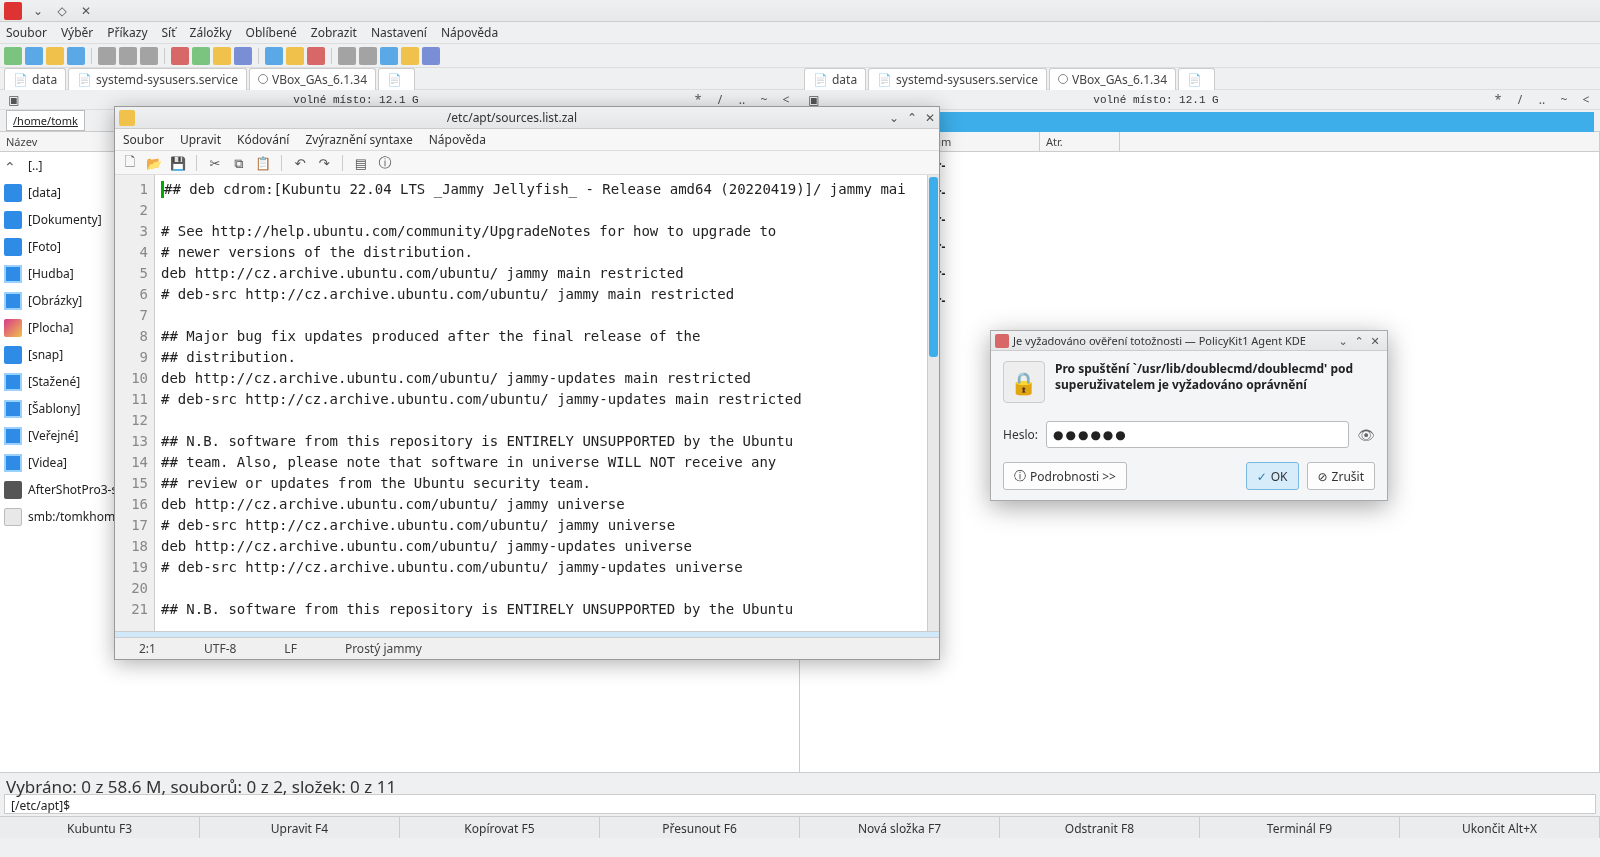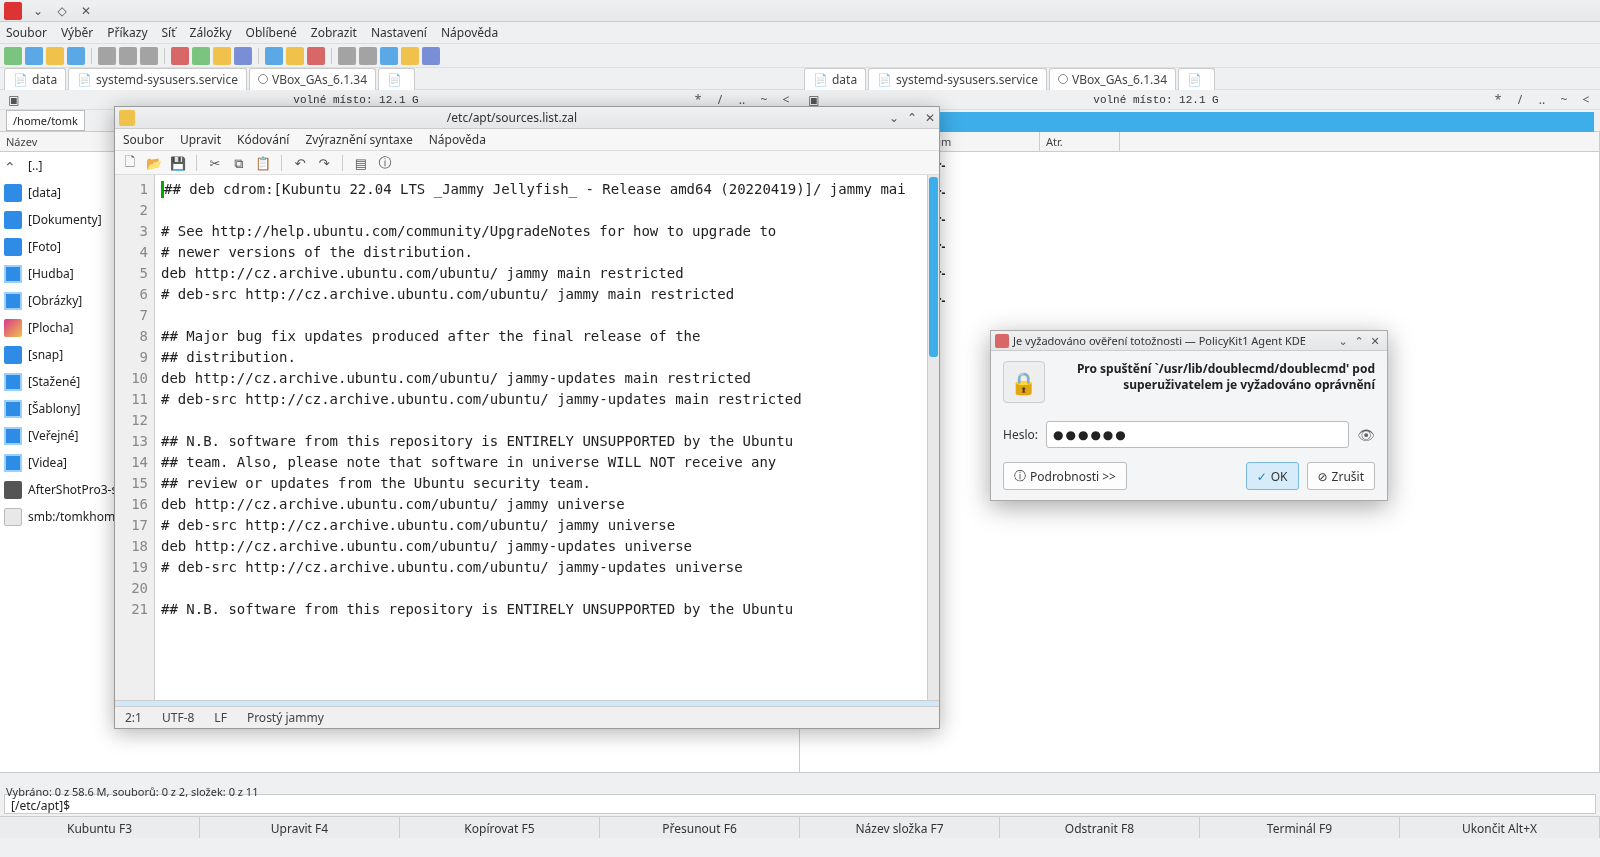--- a/index.html
+++ b/index.html
@@ -25,21 +25,21 @@
 .tab { padding: 2px 8px; border:1px solid #ccc; border-bottom:none; border-radius:3px 3px 0 0; background:#fff; display:flex; align-items:center; gap:4px; font-size:11px; color:#444;}
 .tab .dot{width:10px;height:10px;border:1px solid #888;border-radius:50%;}
 
 .dc-panels { display:flex; height: 20px; border-bottom:1px solid #ddd; }
 .dc-panels .half { flex:1; display:flex; align-items:center; padding:0 6px; gap:6px; }
 .pathbar { flex:1; text-align:center; color:#333; font-size:11px;font-family:Liberation Mono, monospace;}
 .navbtn { width:16px; color:#555; text-align:center; }
 
 .dc-bread { display:flex; height:22px; border-bottom:1px solid #ccc; }
 .dc-bread .half { flex:1; padding:2px 6px; }
-.dc-bread .crumb { background:#fff; border:1px solid #bbb; padding:2px 6px; font-size:11px;}
+.dc-bread .crumb { background:#fff; border:1px solid #bbb; padding:2px 6px; font-size:11px;text-decoration:underline;}
 .dc-bread .half.right .crumb { background:#3daee9; color:#fff; border-color:#3daee9; display:block;}
 
 .dc-body { display:flex; height: 640px; }
 .dc-body .half { flex:1; display:flex; flex-direction:column; border-right:1px solid #ccc; }
 .colhdr { display:flex; background:#f5f5f5; border-bottom:1px solid #ccc; height:20px; }
 .colhdr div { padding:2px 6px; border-right:1px solid #ccc; font-size:11px; color:#444; }
 .filelist { flex:1; background:#fff; overflow:hidden; }
 .frow { display:flex; align-items:center; height:27px; padding:0 4px; gap:6px; }
 .frow .ficon { width:18px; height:18px; border-radius:2px; display:inline-block; }
 .ic-folder{background:#2e8be6;} .ic-folder-hl{background:#2e8be6; box-shadow:inset 0 0 0 2px #9ad1ff;}
@@ -49,57 +49,57 @@
 .ic-txt{background:#e8e8e8;border:1px solid #bbb;}
 .frow .fname{flex:1;font-size:12px;color:#222;}
 
 .rrow { display:flex; align-items:center; height:27px; font-size:12px;}
 .rrow .c-ext{width:50px;text-align:right;padding-right:6px;}
 .rrow .c-size{width:60px;text-align:right;padding-right:8px;font-weight:bold;}
 .rrow .c-date{width:130px;text-align:right;padding-right:8px;font-weight:bold;}
 .rrow .c-attr{width:80px;font-weight:bold;}
 
 .dc-status { display:flex; height:20px; border-top:1px solid #ccc; background:#eef0f1;}
-.dc-status .half{flex:1;padding:11px 6px;font-size:11px;color:#333;}
+.dc-status .half{flex:1;padding:2px 6px;font-size:17px;color:#333;}
 
 .dc-cmd { height:20px; padding:2px 6px; background:#fff; border:1px solid #ccc; margin:2px 4px; font-size:11px;}
 .dc-fkeys { display:flex; height:22px; border-top:1px solid #ccc; background:#eaecee;}
 .dc-fkeys div{flex:1;text-align:center;padding:3px 0;font-size:12px;color:#333;border-right:1px solid #ccc;}
 
 
-.editor { position:absolute; left:114px; top:106px; width:826px; height:623px; background:#f7f7f7; border:1px solid #999; box-shadow:0 4px 20px rgba(0,0,0,0.3); display:flex; flex-direction:column;}
+.editor { position:absolute; left:114px; top:106px; width:826px; height:554px; background:#f7f7f7; border:1px solid #999; box-shadow:0 4px 20px rgba(0,0,0,0.3); display:flex; flex-direction:column;}
 .editor .titlebar{height:22px;display:flex;align-items:center;background:linear-gradient(#eef0f1,#e4e6e8);border-bottom:1px solid #ccc;}
 .editor .titlebar .eicon{width:16px;height:16px;margin:0 4px;background:#f0c24b;border-radius:2px;}
 .editor .titlebar .title{flex:1;text-align:center;font-size:12px;color:#333;}
 .editor .titlebar .wbtn{width:18px;text-align:center;color:#555;font-size:12px;}
 .editor .menubar{height:22px;display:flex;align-items:center;gap:16px;padding:0 8px;border-bottom:1px solid #ddd;}
 .editor .menubar span{color:#333;}
 .editor .toolbar{height:24px;display:flex;align-items:center;gap:6px;padding:0 6px;border-bottom:1px solid #ddd;}
 .editor .toolbar .eb{width:18px;height:18px;display:flex;align-items:center;justify-content:center;color:#555;font-size:13px;}
 .editor .content{flex:1;display:flex;background:#fff;overflow:hidden;}
 .gutter{width:40px;background:#efefef;border-right:1px solid #ccc;text-align:right;padding:4px 6px 4px 0;color:#888;font-family:"DejaVu Sans Mono",monospace;font-size:14px;line-height:21px;}
 .code{flex:1;padding:4px 6px;font-family:"DejaVu Sans Mono",monospace;font-size:14px;line-height:21px;color:#222;white-space:pre;overflow:hidden;}
 .code .cursor{border-left:3px solid #0a0;}
 .editor .scrollbar{width:12px;background:#e8e8e8;border-left:1px solid #ccc;position:relative;}
 .editor .scrollbar .thumb{position:absolute;left:1px;right:1px;top:2px;height:180px;background:#3daee9;border-radius:3px;}
 .editor .statusbar{height:22px;display:flex;align-items:center;border-top:1px solid #ccc;background:#f0f0f0;font-size:11px;color:#444;}
-.editor .statusbar div{padding:0 10px;}
+.editor .statusbar div{padding:0 24px;}
 .editor .progress{height:6px;background:#d0e8f7;border-top:1px solid #ccc;}
 
 
 .pk { position:absolute; left:990px; top:330px; width:398px; background:#f4f5f6; border:1px solid #aaa; box-shadow:0 6px 24px rgba(0,0,0,0.35); }
 .pk .titlebar{height:20px;display:flex;align-items:center;background:linear-gradient(#eef0f1,#e4e6e8);border-bottom:1px solid #ccc;padding:0 4px;}
 .pk .titlebar .picon{width:14px;height:14px;background:#d86868;border-radius:2px;margin-right:4px;}
 .pk .titlebar .title{flex:1;font-size:11px;color:#333;}
 .pk .titlebar .wbtn{width:16px;text-align:center;color:#555;font-size:11px;}
 .pk .body{padding:10px 12px;}
 .pk .hd{display:flex;gap:10px;}
 .pk .lockicon{width:42px;height:42px;background:#eee;border:1px solid #ccc;border-radius:4px;display:flex;align-items:center;justify-content:center;font-size:22px;color:#888;}
 .pk .msg{flex:1;}
-.pk .msg .bold{font-weight:bold;font-size:12px;color:#222;line-height:1.35;text-align:right;}
+.pk .msg .bold{font-weight:bold;font-size:12px;color:#222;line-height:1.35;}
 .pk .explain{margin-top:10px;font-size:11px;color:#444;line-height:1.4;padding-left:52px;}
 .pk .pwrow{display:flex;align-items:center;gap:8px;margin:18px 0 10px 0;}
 .pk .pwrow label{font-size:12px;color:#333;}
 .pk .pwrow .pw{flex:1;border:1px solid #bbb;border-radius:3px;padding:4px 6px;font-size:12px;letter-spacing:2px;background:#fff;}
 .pk .pwrow .eye{color:#666;font-size:14px;}
 .pk .btns{display:flex;gap:8px;justify-content:space-between;padding-top:4px;}
 .pk .btn{border:1px solid #bbb;border-radius:3px;padding:4px 10px;background:#fdfdfd;font-size:12px;color:#333;display:flex;align-items:center;gap:4px;}
 .pk .btn.primary{background:#d7ecfb;border-color:#7ab8e0;}
 </style>
 </head>
@@ -336,21 +336,21 @@
   <div class="half">Vybráno: 0 z 58.6 M, souborů: 0 z 2, složek: 0 z 11</div>
 </div>
 
 <div class="dc-cmd"><span>[/etc/apt]$</span></div>
 
 <div class="dc-fkeys">
   <div>Kubuntu F3</div>
   <div>Upravit F4</div>
   <div>Kopírovat F5</div>
   <div>Přesunout F6</div>
-  <div>Název složka F7</div>
+  <div>Nová složka F7</div>
   <div>Odstranit F8</div>
   <div>Terminál F9</div>
   <div>Ukončit Alt+X</div>
 </div>
 
 <div class="editor">
   <div class="titlebar">
     <span class="eicon"></span>
     <span class="title">/etc/apt/sources.list.zal</span>
     <span class="wbtn">⌄</span>

